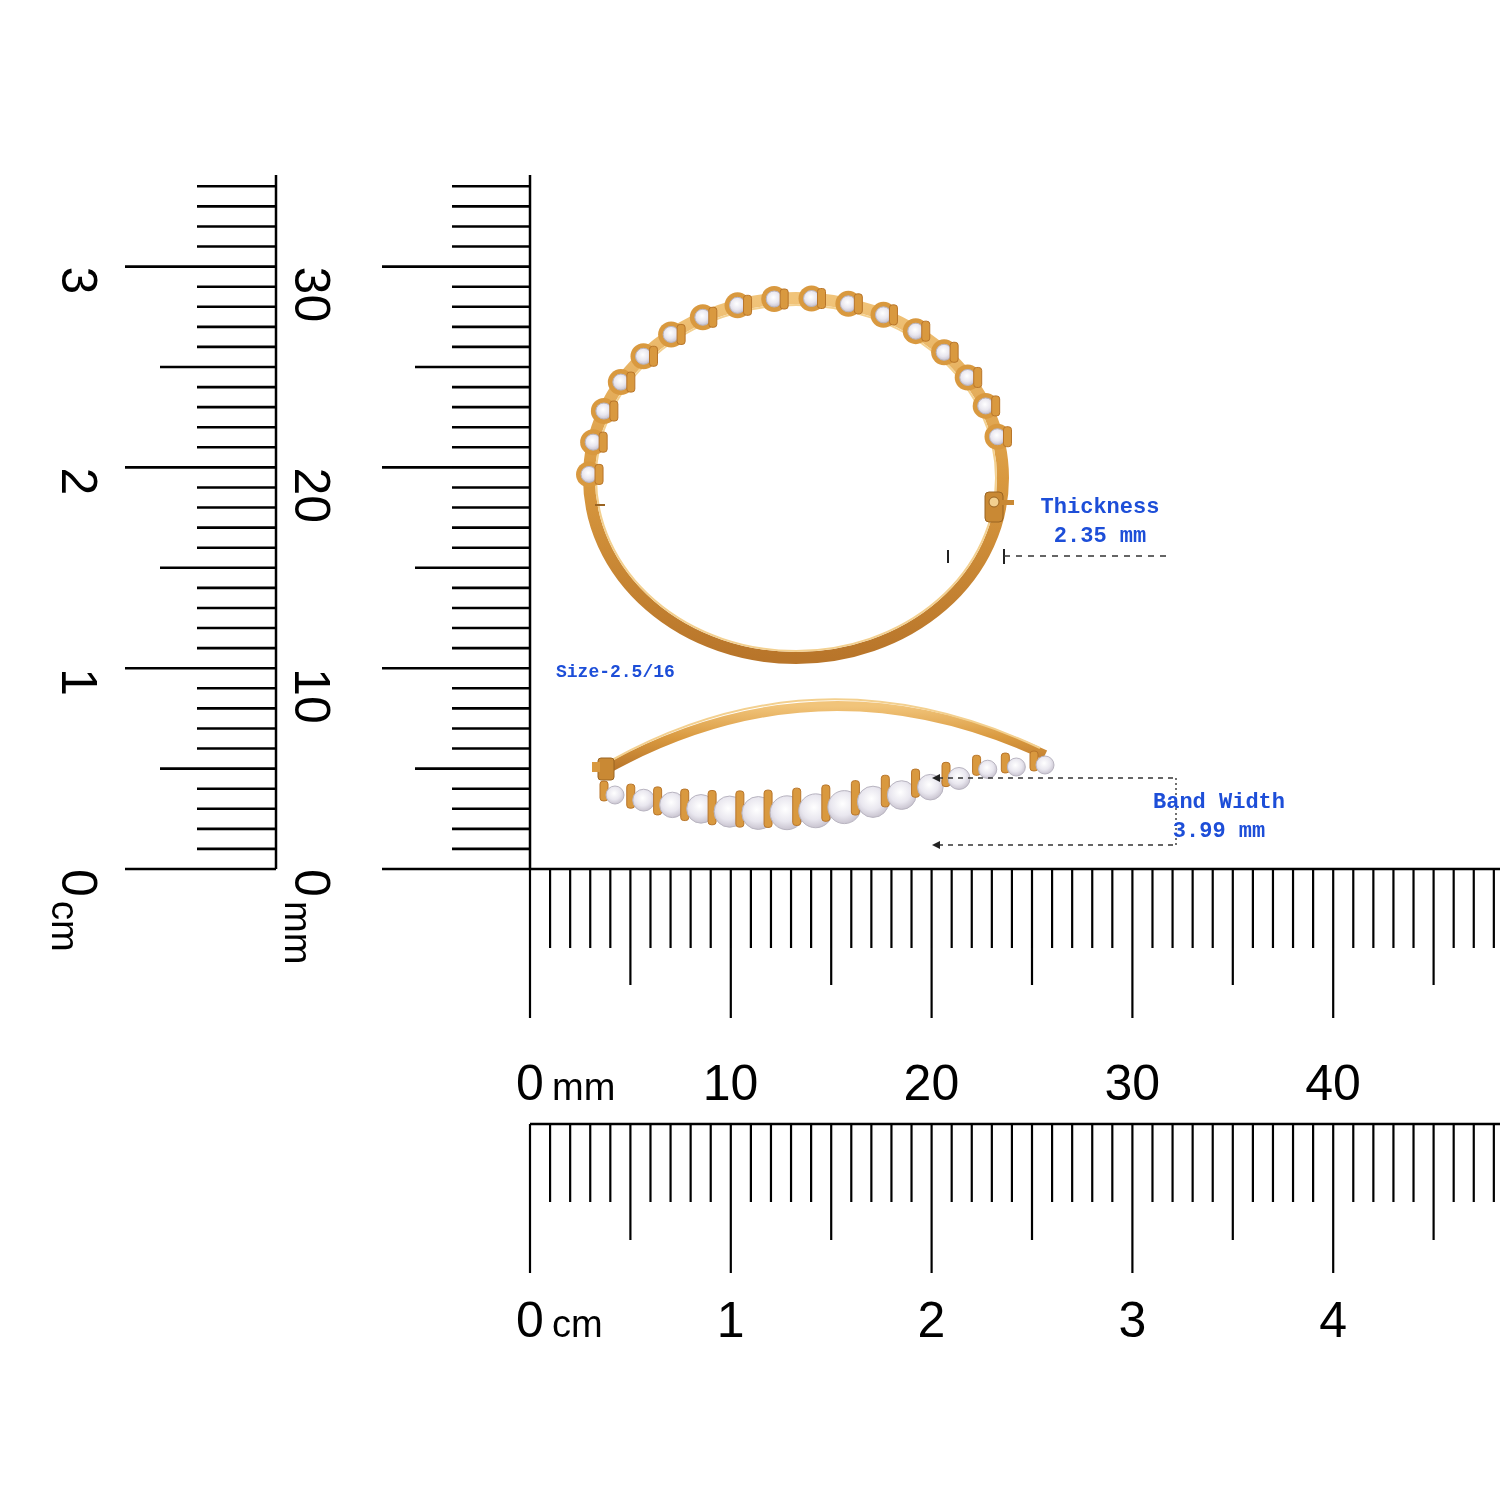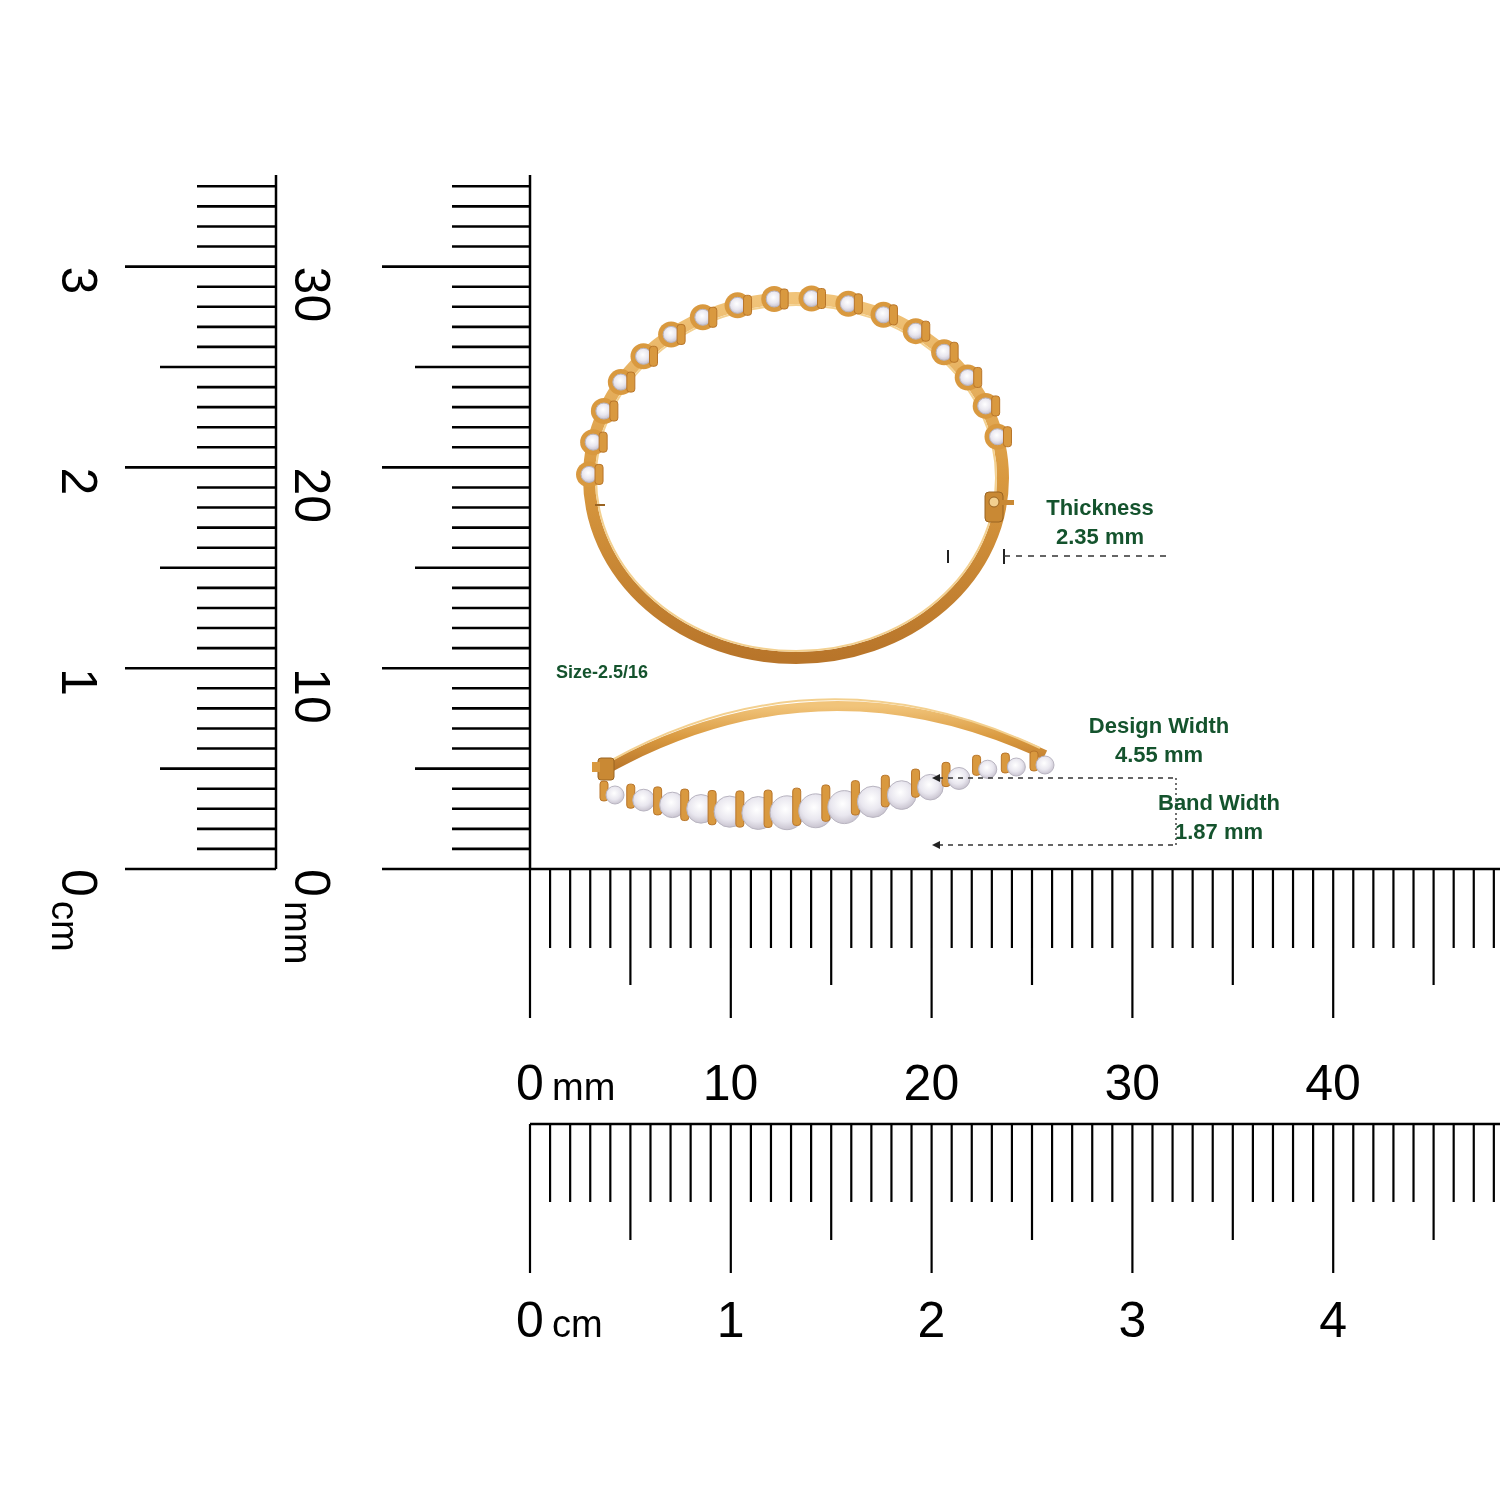--- a/index.html
+++ b/index.html
@@ -1,19 +1,19 @@
 <!DOCTYPE html>
 <html><head>
   <meta charset="utf-8">
   <style>
     html, body { margin: 0; padding: 0; background: #ffffff; }
     body { width: 1500px; height: 1500px; position: relative; overflow: hidden;
            font-family: "Liberation Sans", sans-serif; }
     #stage { position: absolute; left: 0; top: 0; width: 1500px; height: 1500px; }
-    .label { position: absolute; font-family: Liberation Sans, sans-serif; color: #14532d; }
+    .label { position: absolute; font-family: Liberation Mono, monospace; color: #1d4ed8; }
     .dim-title { font-weight: bold; font-size: 22px; text-align: center; line-height: 29px; }
     .size-label { font-weight: bold; font-size: 18px; }
     .ruler-num { font-family: "Liberation Sans", sans-serif; font-size: 50px; fill: #000; }
     .ruler-unit { font-family: "Liberation Sans", sans-serif; font-size: 38px; fill: #000; }
   </style>
 </head>
 <body>
 
 <div id="stage">
 
@@ -362,22 +362,18 @@
     </g>
   </svg>
 
   <div class="label size-label" style="left:556px; top:662px;">Size-2.5/16</div>
 
   <div class="label dim-title" style="left:1030px; top:493px; width:140px;">
     <div>Thickness</div>
     <div>2.35 mm</div>
   </div>
 
-  <div class="label dim-title" style="left:1068px; top:711px; width:182px;">
-    <div>Design Width</div>
-    <div>4.55 mm</div>
-  </div>
 
   <div class="label dim-title" style="left:1139px; top:788px; width:160px;">
     <div>Band Width</div>
-    <div>1.87 mm</div>
+    <div>3.99 mm</div>
   </div>
 </div>
 
 </body></html>

